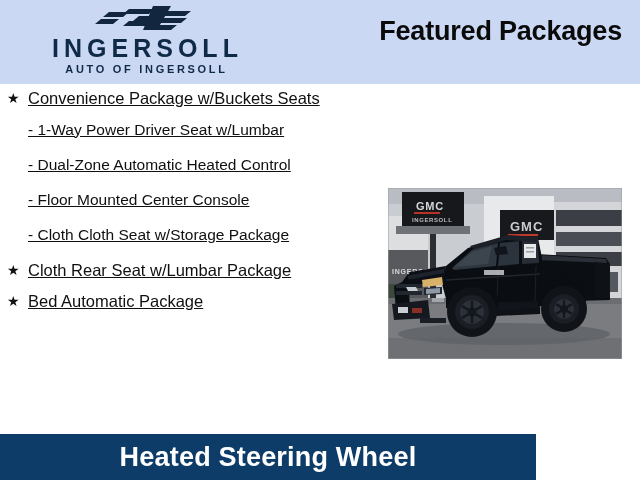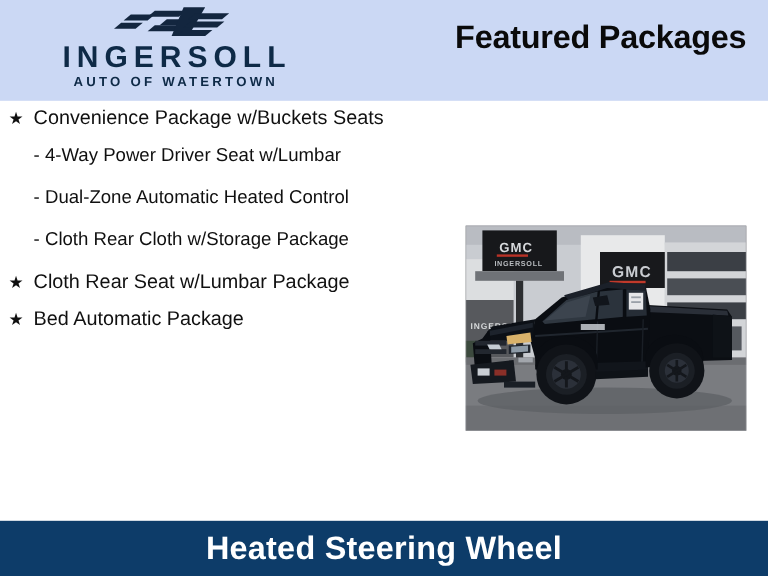--- a/index.html
+++ b/index.html
@@ -110,20 +110,21 @@
     position: absolute;
     left: 7px;
     top: 0px;
     font-size: 14px;
     line-height: 20.5px;
     color: #101010;
   }
 
   .feature-text {
     display: block;
+    text-decoration: underline;
   }
 
   
   .photo {
     position: absolute;
     left: 388px;
     top: 188px;
     width: 234px;
     height: 171px;
     overflow: hidden;
@@ -133,21 +134,21 @@
   .photo-scene {
     position: absolute;
     inset: 0;
   }
 
   
   .footer {
     position: absolute;
     left: 0;
     top: 434px;
-    width: 640px;
+    width: 536px;
     height: 46px;
     background: #0d3c69;
   }
 
   .footer-text {
     position: absolute;
     left: 0; right: 0;
     top: 8px;
     text-align: center;
     font-size: 27px;
@@ -172,45 +173,48 @@
           <path d="M30 22 L52 22 L58 17 L36 17 Z"></path>
           <path d="M36 5 L62 5 L56 10 L30 10 Z"></path>
           <path d="M46 12 L72 12 L66 17 L40 17 Z"></path>
           <path d="M60 2 L78 2 L64 26 L50 26 Z"></path>
           <path d="M70 7 L98 7 L92 12 L64 12 Z"></path>
           <path d="M66 14 L94 14 L88 19 L60 19 Z"></path>
           <path d="M60 21 L84 21 L78 26 L54 26 Z"></path>
         </g>
       </svg>
       <span class="brand-name">INGERSOLL</span>
-      <span class="brand-sub">AUTO OF WATERTOWN</span>
+      <span class="brand-sub">AUTO OF INGERSOLL</span>
     </div>
 
     <div class="header-title">Featured Packages</div>
   </div>
 
   <div class="feature-list">
 
     <div class="feature-row level-main">
       <span class="star-icon">★</span>
       <span class="feature-text">Convenience Package w/Buckets Seats</span>
     </div>
 
     <div class="feature-row level-sub">
-      <span class="feature-text">- 4-Way Power Driver Seat w/Lumbar</span>
+      <span class="feature-text">- 1-Way Power Driver Seat w/Lumbar</span>
     </div>
 
     <div class="feature-row level-sub">
       <span class="feature-text">- Dual-Zone Automatic Heated Control</span>
     </div>
 
-
-
     <div class="feature-row level-sub">
-      <span class="feature-text">- Cloth Rear Cloth w/Storage Package</span>
+      <span class="feature-text">- Floor Mounted Center Console</span>
+    </div>
+
+
+    <div class="feature-row level-sub">
+      <span class="feature-text">- Cloth Cloth Seat w/Storage Package</span>
     </div>
 
     <div class="feature-row level-main">
       <span class="star-icon">★</span>
       <span class="feature-text">Cloth Rear Seat w/Lumbar Package</span>
     </div>
 
     <div class="feature-row level-main">
       <span class="star-icon">★</span>
       <span class="feature-text">Bed Automatic Package</span>

